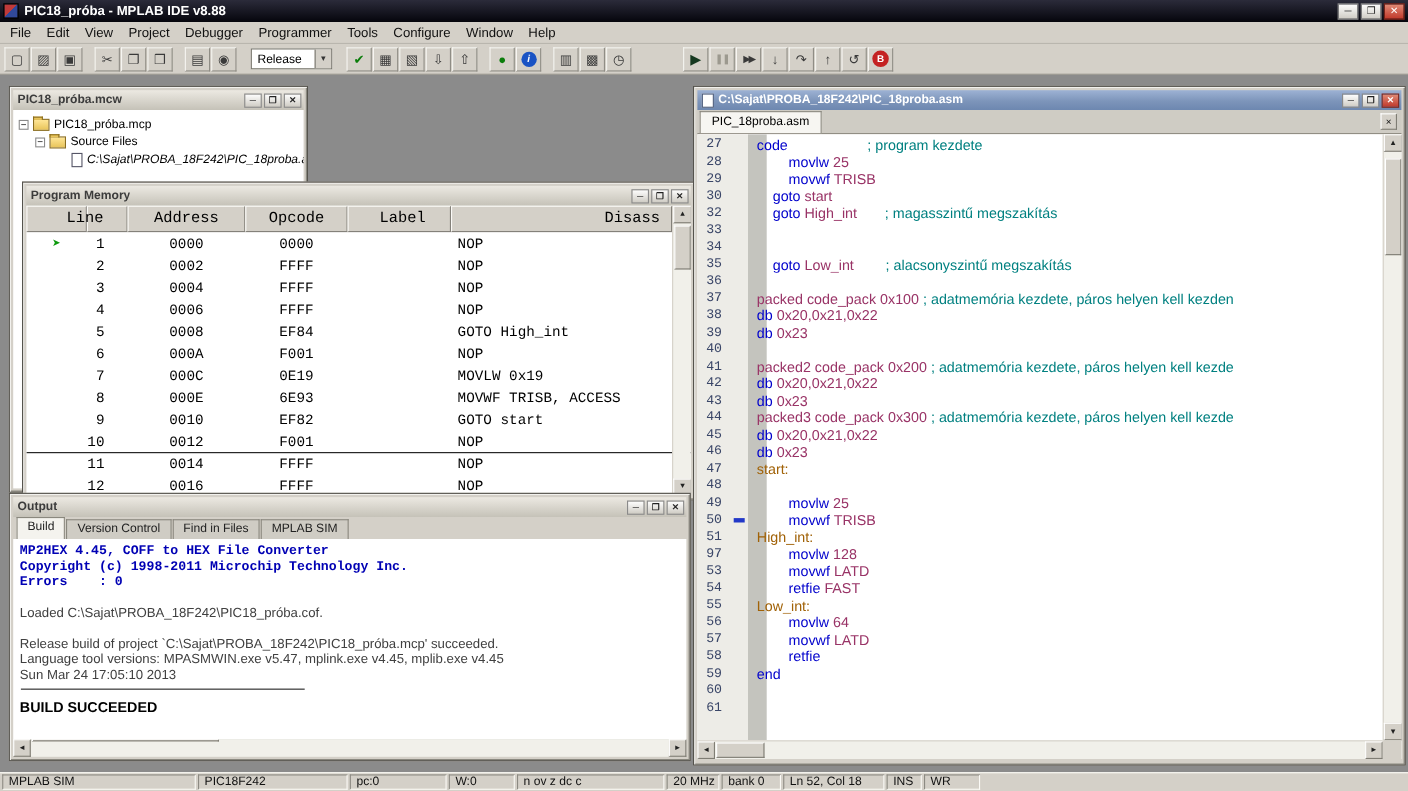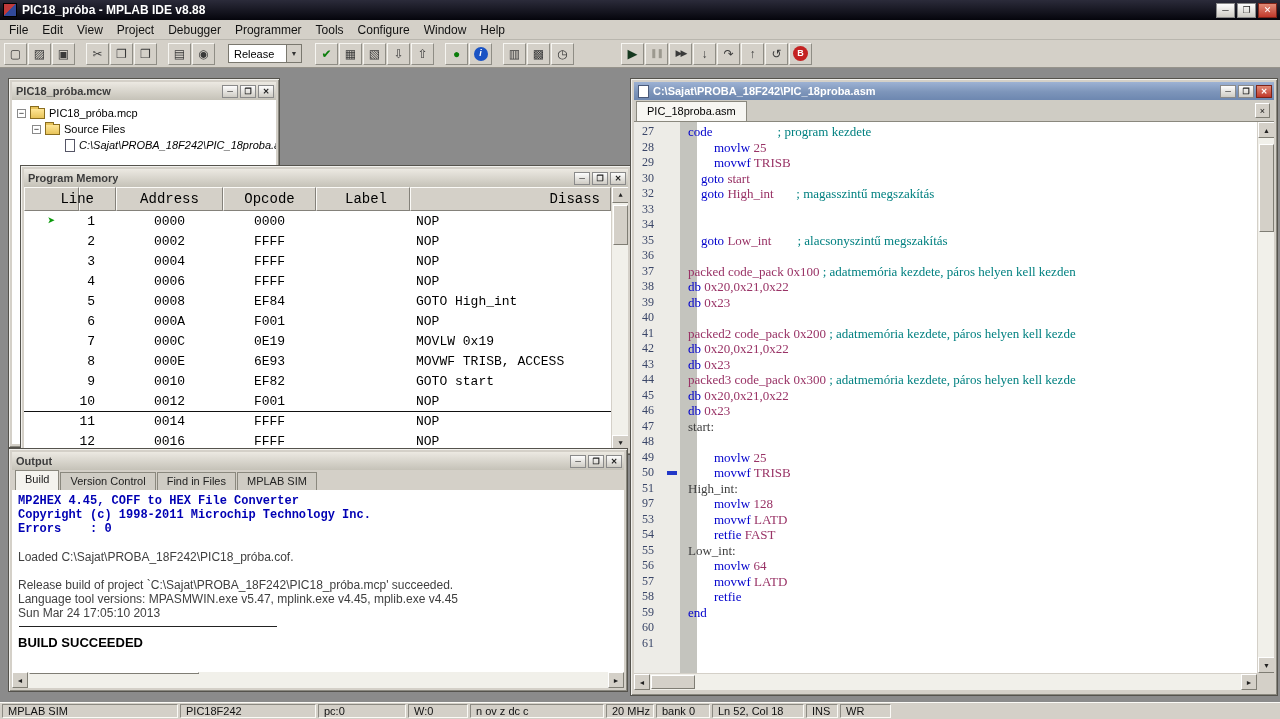--- a/index.html
+++ b/index.html
@@ -103,25 +103,25 @@
 
   
   .editor-tabs{height:22px;background:#cfccc4;display:flex;align-items:flex-end;padding:2px 4px 0 2px;border-bottom:1px solid #8a887e;}
   .etab{height:20px;background:#f7f6f2;border:1px solid #8a887e;border-bottom:none;padding:3px 10px;font-size:11px;color:#000;white-space:nowrap;}
   .tab-close{margin-left:auto;width:15px;height:15px;margin-bottom:3px;background:#d4d0c8;border:1px solid;border-color:#fff #7f7d74 #7f7d74 #fff;font-size:9px;display:flex;align-items:center;justify-content:center;color:#111;}
   .editor-body{position:relative;background:#fff;height:calc(100% - 42px);overflow:hidden;}
   .gutter-bg{position:absolute;left:0;top:0;bottom:17px;width:46px;background:#edece7;}
   .margin-bg{position:absolute;left:46px;top:0;bottom:17px;width:17px;background:#c4c4be;}
   #editor-lines{position:absolute;left:0;top:0;right:17px;bottom:17px;overflow:hidden;padding-top:2px;}
   .eline{display:flex;height:15.5px;line-height:15.5px;}
-  .ln-num{width:30px;flex:none;font-family:Liberation Serif, serif;font-size:12px;color:#3a4668;padding-left:8px;}
+  .ln-num{width:30px;flex:none;font-family:Liberation Mono, monospace;font-size:12px;color:#3a4668;padding-left:8px;}
   .ln-mgn{width:17px;flex:none;position:relative;}
   .marker{position:absolute;left:3px;top:6px;width:10px;height:4px;background:#2238c8;}
-  .ln-txt{flex:1;white-space:pre;font-family:Liberation Serif, serif;font-size:13px;padding-left:7px;overflow:hidden;color:#000;}
-  .t-p{color:#000;} .t-k{color:#0000cc;} .t-n{color:#993366;} .t-c{color:#008080;} .t-l{color:#404040;}
+  .ln-txt{flex:1;white-space:pre;font-family:Liberation Sans, sans-serif;font-size:13px;padding-left:7px;overflow:hidden;color:#000;}
+  .t-p{color:#000;} .t-k{color:#0000cc;} .t-n{color:#993366;} .t-c{color:#008080;} .t-l{color:#a16207;}
 
   
   #statusbar{position:absolute;top:702px;left:0;width:100%;height:17px;background:#d4d0c8;border-top:1px solid #fbfaf6;display:flex;align-items:stretch;font-size:11px;padding:1px 2px;}
   .seg{border:1px solid;border-color:#8c8a82 #fbfaf6 #fbfaf6 #8c8a82;margin-right:2px;padding:0 5px;display:flex;align-items:center;white-space:nowrap;color:#111;overflow:hidden;}
   .seg:nth-child(1){width:176px;} .seg:nth-child(2){width:136px;} .seg:nth-child(3){width:88px;}
   .seg:nth-child(4){width:60px;}  .seg:nth-child(5){width:134px;} .seg:nth-child(6){width:48px;}
   .seg:nth-child(7){width:54px;}  .seg:nth-child(8){width:92px;}  .seg:nth-child(9){width:32px;}
   .seg:nth-child(10){width:51px;}
 </style>
 </head>

